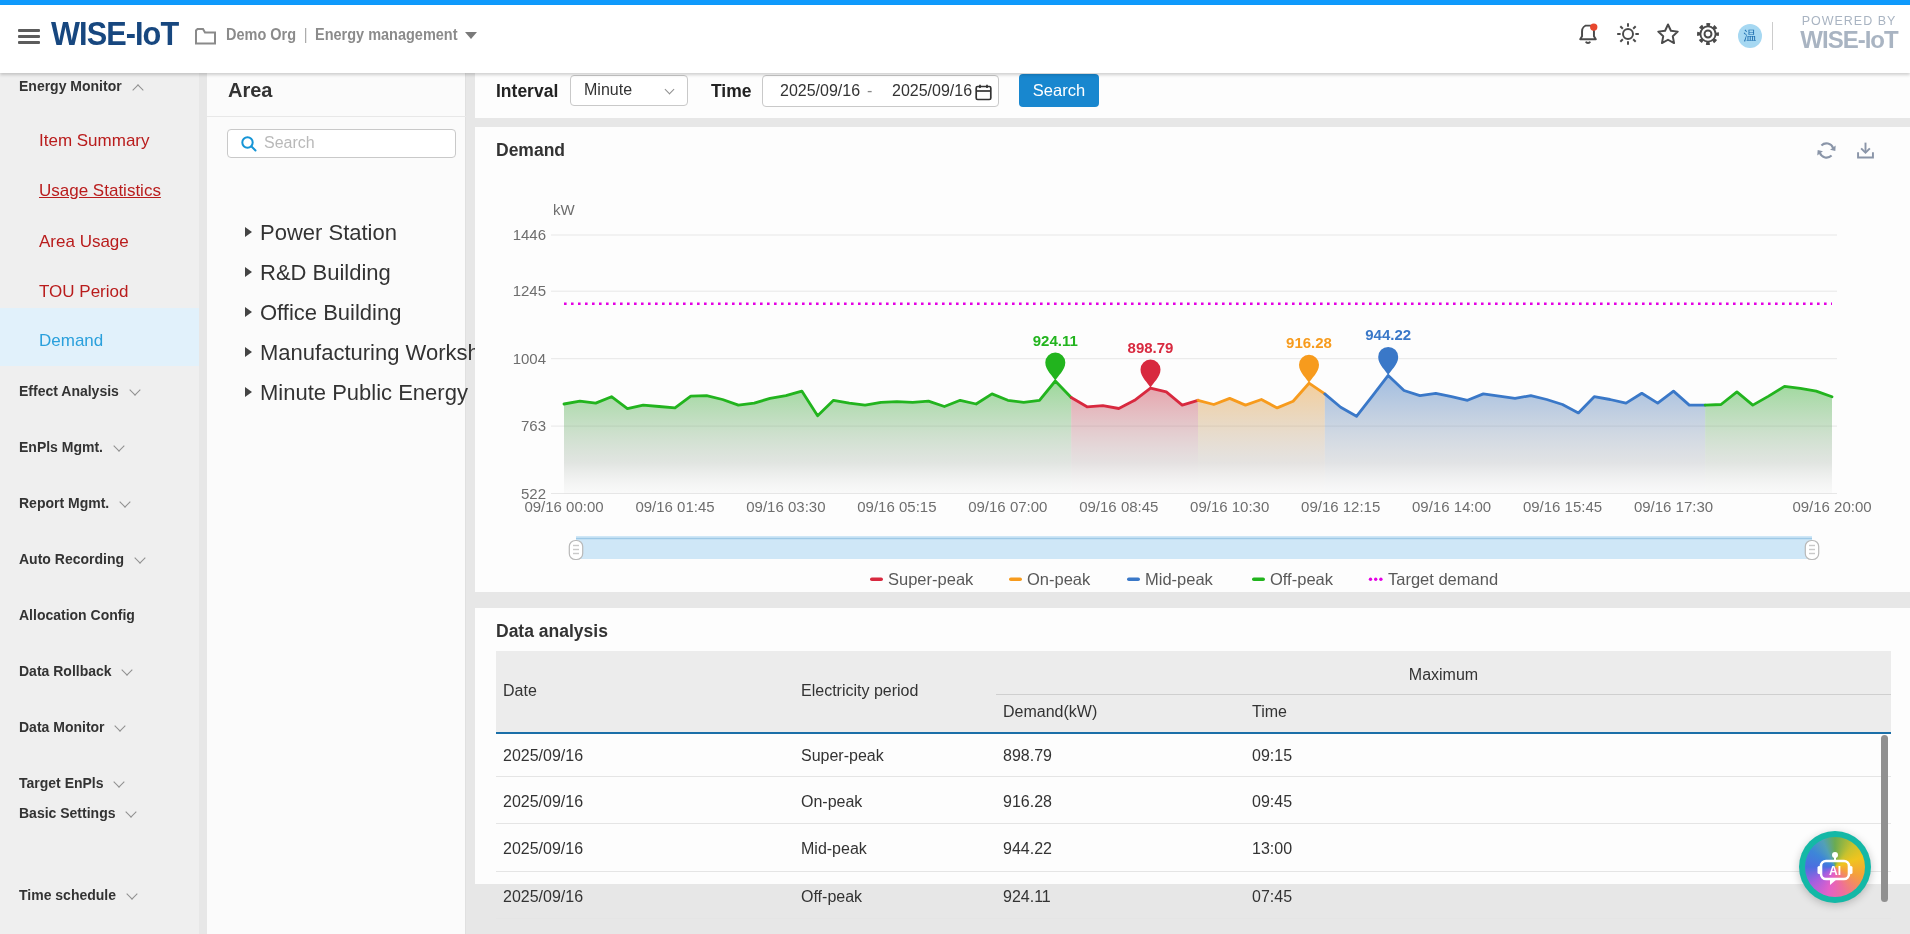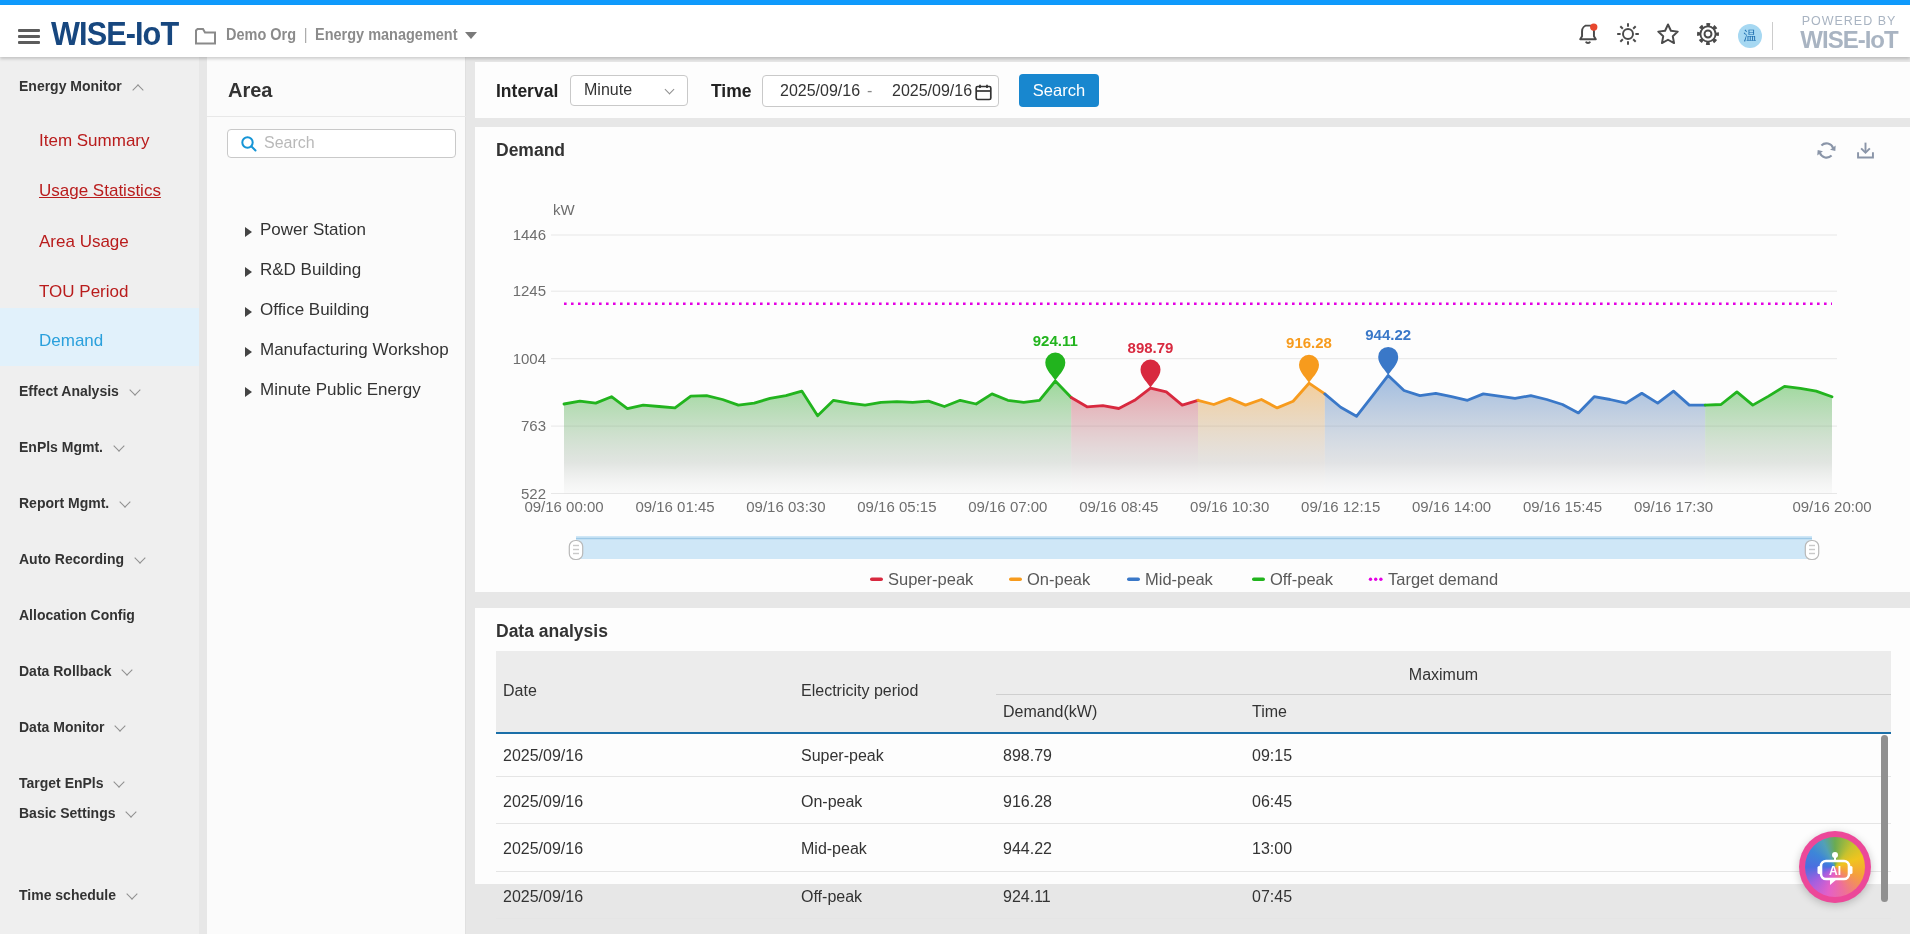--- a/index.html
+++ b/index.html
@@ -1,19 +1,19 @@
 <!DOCTYPE html>
 <html><head>
 <meta charset="utf-8">
 <style>
 * { margin:0; padding:0; box-sizing:border-box; }
 html,body { width:1910px; height:934px; overflow:hidden; }
 body { font-family:"Liberation Sans", sans-serif; background:#e7e7e7; position:relative; }
 .topstrip { position:absolute; left:0; top:0; width:1910px; height:5px; background:#0f9afc; }
-.header { position:absolute; left:0; top:5px; width:1910px; height:52px; background:#fff; box-shadow:0 2px 3px rgba(0,0,0,0.18); z-index:20;padding-left:34px; }
+.header { position:absolute; left:0; top:5px; width:1910px; height:68px; background:#fff; box-shadow:0 2px 3px rgba(0,0,0,0.18); z-index:20;padding-left:34px; }
 .burger { position:absolute; left:18px; top:24px; width:22px; }
 .burger div { height:2.6px; background:#5c5c5c; margin-bottom:3.6px; border-radius:1px; }
 .logo { position:absolute; left:51px; top:10px; font-size:33px; font-weight:bold; color:#17477f; letter-spacing:-1px; transform:scaleX(0.93); transform-origin:left center; white-space:nowrap; }
 .folder { position:absolute; left:194px; top:21px; }
 .orgtxt { position:absolute; left:226px; top:21px; font-size:16px; font-weight:bold; color:#8b8b8b; transform:scaleX(0.905); transform-origin:left center; white-space:nowrap; }
 .orgtxt .pipe { color:#a8a8a8; font-weight:normal; padding:0 4px; }
 .orgcaret { position:absolute; left:465px; top:27px; width:0; height:0; border-left:6px solid transparent; border-right:6px solid transparent; border-top:7px solid #7a7a7a; }
 .hicon { position:absolute; top:16px; }
 .avatar { position:absolute; left:1738px; top:19px; width:24px; height:24px; border-radius:50%; background:#a6d8f2; color:#1568ab; font-size:13px; text-align:center; line-height:24px; }
 .hdivider { position:absolute; left:1772px; top:17px; width:1px; height:28px; background:#ccc; }
@@ -33,21 +33,21 @@
 .areatitle { position:absolute; left:21px; top:22px; font-size:20px; font-weight:bold; color:#333; }
 .areasep { position:absolute; left:0; top:59px; width:259px; height:1px; background:#e8e8e8; }
 .searchbox { position:absolute; left:20px; top:72px; width:229px; height:29px; background:#fff; border:1px solid #c9c9c9; border-radius:4px; }
 .searchbox .ph { position:absolute; left:36px; top:4px; font-size:16px; color:#b9b9b9; }
 .tree-sel { position:absolute; left:15px; top:113.5px; width:238px; height:40.5px; background:#e3f2fc; }
 .tree-sel .bar { position:absolute; left:0; top:0; width:3.5px; height:40.5px; background:#1290d8; }
 .tree-sel .car { position:absolute; left:14px; top:17px; width:0; height:0; border-left:5.5px solid transparent; border-right:5.5px solid transparent; border-top:7px solid #444; }
 .tree-sel .txt { position:absolute; left:31px; top:9px; font-size:17px; color:#2196d3; }
 .tnode { position:absolute; left:207px; width:259px; height:40px; }
 .tnode .car { position:absolute; left:38px; top:16px; width:0; height:0; border-top:5.5px solid transparent; border-bottom:5.5px solid transparent; border-left:7px solid #444; }
-.tnode .txt { position:absolute; left:53px; top:9px; font-size:17px; color:#333; white-space:nowrap; }
+.tnode .txt { position:absolute; left:53px; top:9px; font-size:22px; color:#333; white-space:nowrap; }
 
 .toolbar { position:absolute; left:475px; top:62px; width:1435px; height:56px; background:#fdfdfd; }
 .lbl { position:absolute; font-size:17.5px; font-weight:bold; color:#222; top:19px; }
 .selbox { position:absolute; left:95px; top:13px; width:118px; height:31px; background:#fff; border:1px solid #c9c9c9; border-radius:4px; font-size:16px; color:#333; }
 .selbox .v { position:absolute; left:13px; top:5px; }
 .selbox .c { position:absolute; right:14px; top:10px; width:7px; height:7px; border-right:1.6px solid #8f8f8f; border-bottom:1.6px solid #8f8f8f; transform:rotate(45deg); }
 .datebox { position:absolute; left:287px; top:13px; width:237px; height:32px; background:#fff; border:1px solid #c9c9c9; border-radius:4px; font-size:16px; color:#333; }
 .datebox .d1 { position:absolute; left:17px; top:6px; }
 .datebox .sep { position:absolute; left:104px; top:6px; color:#888; }
 .datebox .d2 { position:absolute; left:129px; top:6px; }
@@ -57,21 +57,21 @@
 .chart { position:absolute; left:0; top:0; }
 .card2 { position:absolute; left:475px; top:608px; width:1435px; height:276px; background:#fdfdfd; }
 
 .thead { position:absolute; left:21px; top:43px; width:1395px; height:82.5px; background:#ececec; border-bottom:2.5px solid #1b6fa8; font-size:16px; color:#333; }
 .trow { position:absolute; left:21px; width:1395px; font-size:16px; color:#333; border-bottom:1px solid #e5e5e5; }
 .c1 { position:absolute; left:7px; }
 .c2 { position:absolute; left:305px; }
 .c3 { position:absolute; left:507px; }
 .c4 { position:absolute; left:756px; }
 .vscroll { position:absolute; left:1406px; top:127px; width:7px; height:167px; background:#909090; border-radius:4px; }
-.aibtn { position:absolute; left:1799px; top:831px; width:72px; height:72px; border-radius:50%; background:#ec4899; box-shadow:0 2px 8px rgba(0,0,0,0.22); z-index:30; }
+.aibtn { position:absolute; left:1799px; top:831px; width:72px; height:72px; border-radius:50%; background:#14b8a6; box-shadow:0 2px 8px rgba(0,0,0,0.22); z-index:30; }
 .aibtn .ring { position:absolute; left:6px; top:6px; width:60px; height:60px; border-radius:50%;
   background:conic-gradient(from 0deg, #6aab52 0deg, #c8c22e 40deg, #f0c41e 70deg, #f5a03c 110deg, #ee6f9a 160deg, #e460c8 195deg, #a45fe0 235deg, #4b6fe0 270deg, #3d86d8 305deg, #52a0b8 335deg, #6aab52 360deg); }
 </style>
 </head>
 <body>
 <div class="topstrip"></div>
 <div class="header">
   <div class="burger">
       <div></div>
       <div></div>
@@ -301,21 +301,21 @@
   <div class="trow" style="top:125.5px;height:43px">
       <div class="c1" style="top:13px">2025/09/16</div>
       <div class="c2" style="top:13px">Super-peak</div>
       <div class="c3" style="top:13px">898.79</div>
       <div class="c4" style="top:13px">09:15</div>
     </div>
   <div class="trow" style="top:168.5px;height:47.5px">
       <div class="c1" style="top:16px">2025/09/16</div>
       <div class="c2" style="top:16px">On-peak</div>
       <div class="c3" style="top:16px">916.28</div>
-      <div class="c4" style="top:16px">06:45</div>
+      <div class="c4" style="top:16px">09:45</div>
     </div>
   <div class="trow" style="top:216px;height:47.5px">
       <div class="c1" style="top:16px">2025/09/16</div>
       <div class="c2" style="top:16px">Mid-peak</div>
       <div class="c3" style="top:16px">944.22</div>
       <div class="c4" style="top:16px">13:00</div>
     </div>
   <div class="trow" style="top:263.5px;height:47.5px">
       <div class="c1" style="top:16px">2025/09/16</div>
       <div class="c2" style="top:16px">Off-peak</div>

